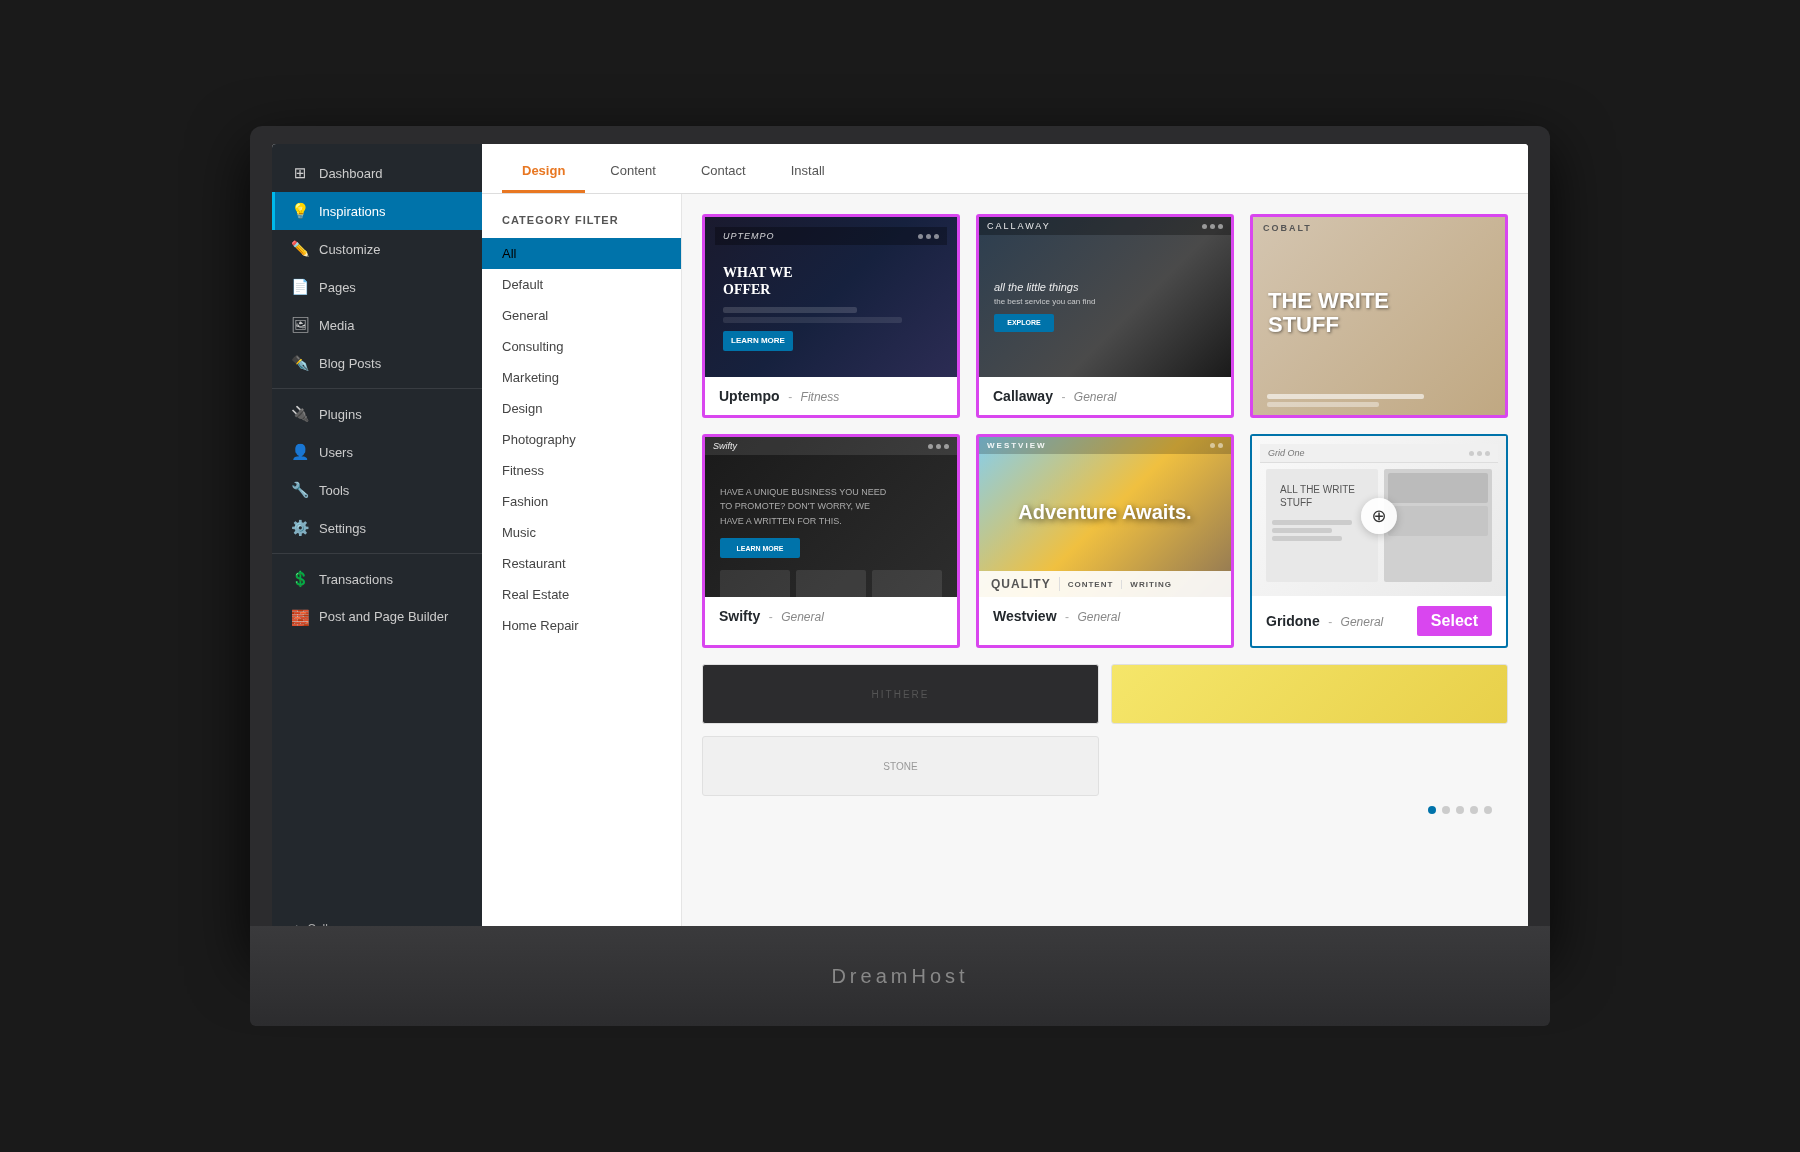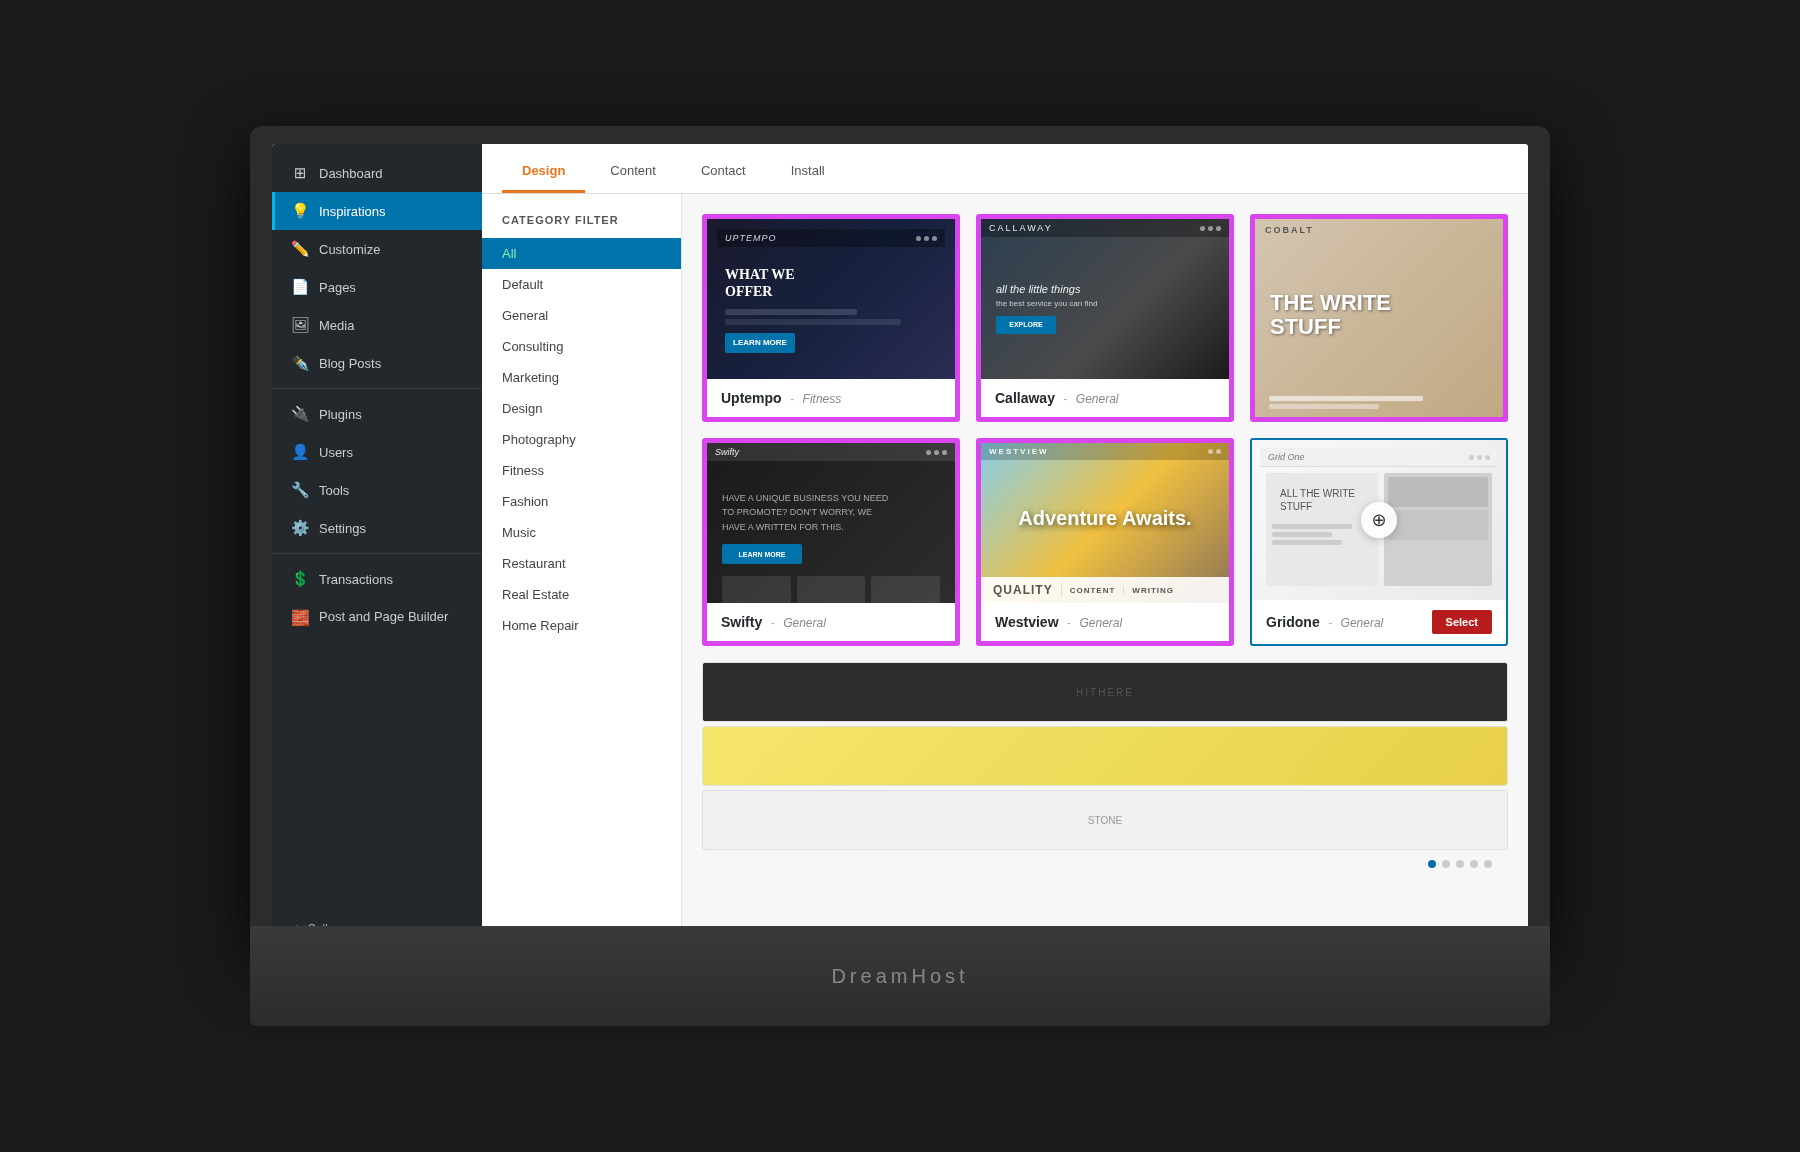--- a/index.html
+++ b/index.html
@@ -167,40 +167,40 @@
 
     .category-item {
       padding: 8px 20px;
       font-size: 13px;
       color: #444;
       cursor: pointer;
     }
 
     .category-item.active {
       background: #0073aa;
-      color: #86efac;
+      color: #000000;
     }
 
     
     .themes-area {
       flex: 1;
       padding: 20px;
       overflow-y: auto;
       background: #f7f7f7;
     }
 
     .themes-grid {
       display: grid;
       grid-template-columns: repeat(3, 1fr);
       gap: 16px;
     }
 
     .theme-card {
       background: #fff;
-      border: 5px solid #d946ef;
+      border: 3px solid #d946ef;
       border-radius: 3px;
       overflow: hidden;
       cursor: pointer;
     }
 
     .theme-card.selected {
       border: 2px solid #0073aa;
     }
 
     .theme-preview {
@@ -265,25 +265,25 @@
       font-style: italic;
     }
 
     .theme-sep {
       margin: 0 4px;
       color: #aaa;
       font-size: 12px;
     }
 
     .select-btn {
-      background: #b91c1c;
+      background: #d946ef;
       color: #fff;
       border: none;
       padding: 6px 14px;
-      font-size: 11px;
+      font-size: 16px;
       border-radius: 2px;
       cursor: pointer;
       font-weight: 600;
     }
 
     .uptempo-title {
       color: #fff;
       font-size: 14px;
       font-weight: 900;
       text-transform: uppercase;
@@ -429,22 +429,22 @@
       background: #ccc;
     }
 
     .p-dot.active {
       background: #0073aa;
     }
 
     
     .partial-row {
       display: grid;
-      grid-template-columns: repeat(1, 1fr);
-      gap: 4px;
+      grid-template-columns: repeat(2, 1fr);
+      gap: 12px;
       margin-top: 0;
     }
 
     .partial-card {
       height: 60px;
       background: #fff;
       border: 1px solid #e0e0e0;
       border-radius: 3px;
       overflow: hidden;
       display: flex;

